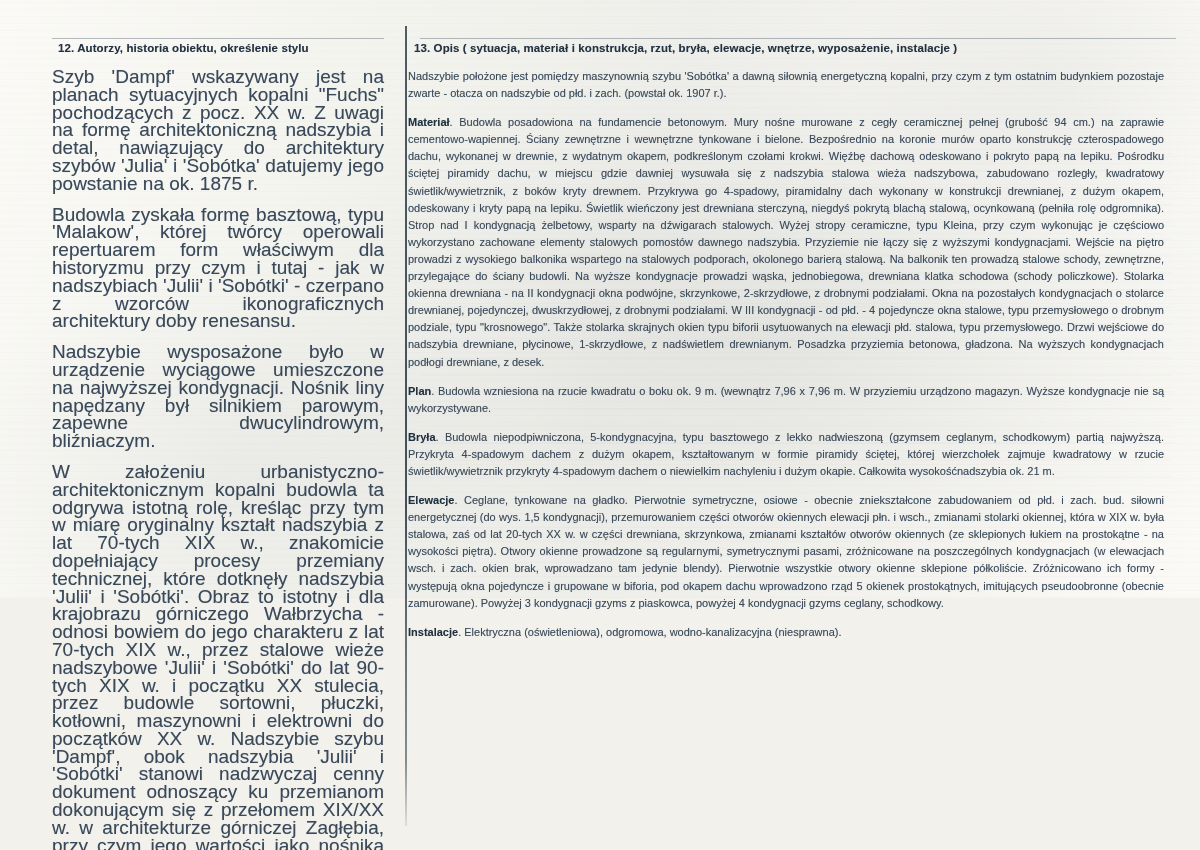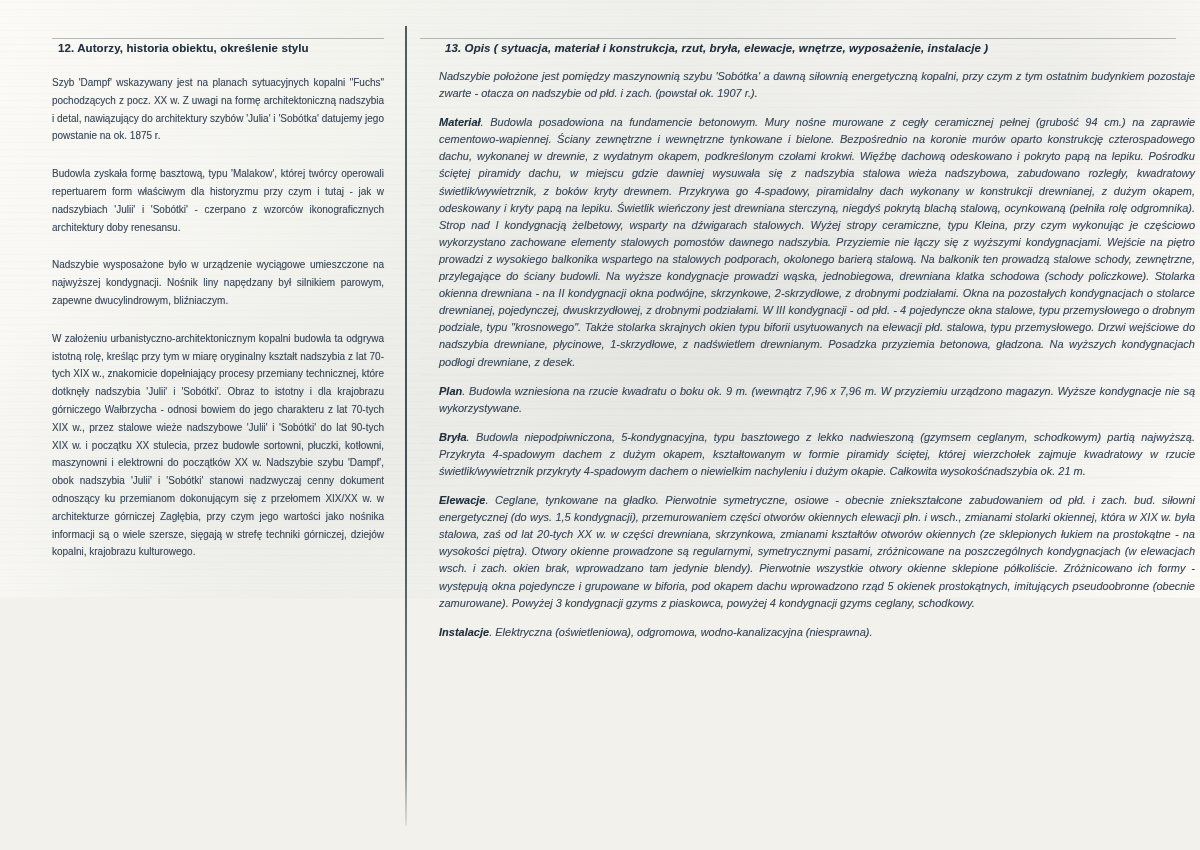--- a/index.html
+++ b/index.html
@@ -77,45 +77,44 @@
       rgba(45,58,70,0.88) 60%,
       rgba(45,58,70,0.55) 92%,
       rgba(45,58,70,0.10) 100%);
   }
 
   .column {
     position: absolute;
     top: 42px;
   }
   #col-left  { left: 52px;  width: 332px; }
-  #col-right { left: 439px; width: 756px; font-style: italic; }
+  #col-right { left: 408px; width: 756px; }
 
   .section-heading {
     font-size: 11.5px;
     font-weight: bold;
     letter-spacing: 0.1px;
     color: #223240;
     margin: 0 0 14px 6px;
     white-space: nowrap;
   }
 
   .para {
     margin: 0 0 12px 0;
     text-align: justify;
     text-justify: inter-word;
     font-size: 13.4px;
     line-height: 17.4px;
     color: #39495a;
     -webkit-font-smoothing: antialiased;
   }
   #col-left .para {
-    font-size: 10px;
+    font-size: 19px;
     line-height: 17.8px;
     margin-bottom: 13px;
-    margin-top: 20px;
   }
   #col-right .para {
     font-size: 11px;
     line-height: 17.1px;
     margin-bottom: 12px;
   }
   .para:last-child { margin-bottom: 0; }
 
   .runin {
     font-weight: bold;

